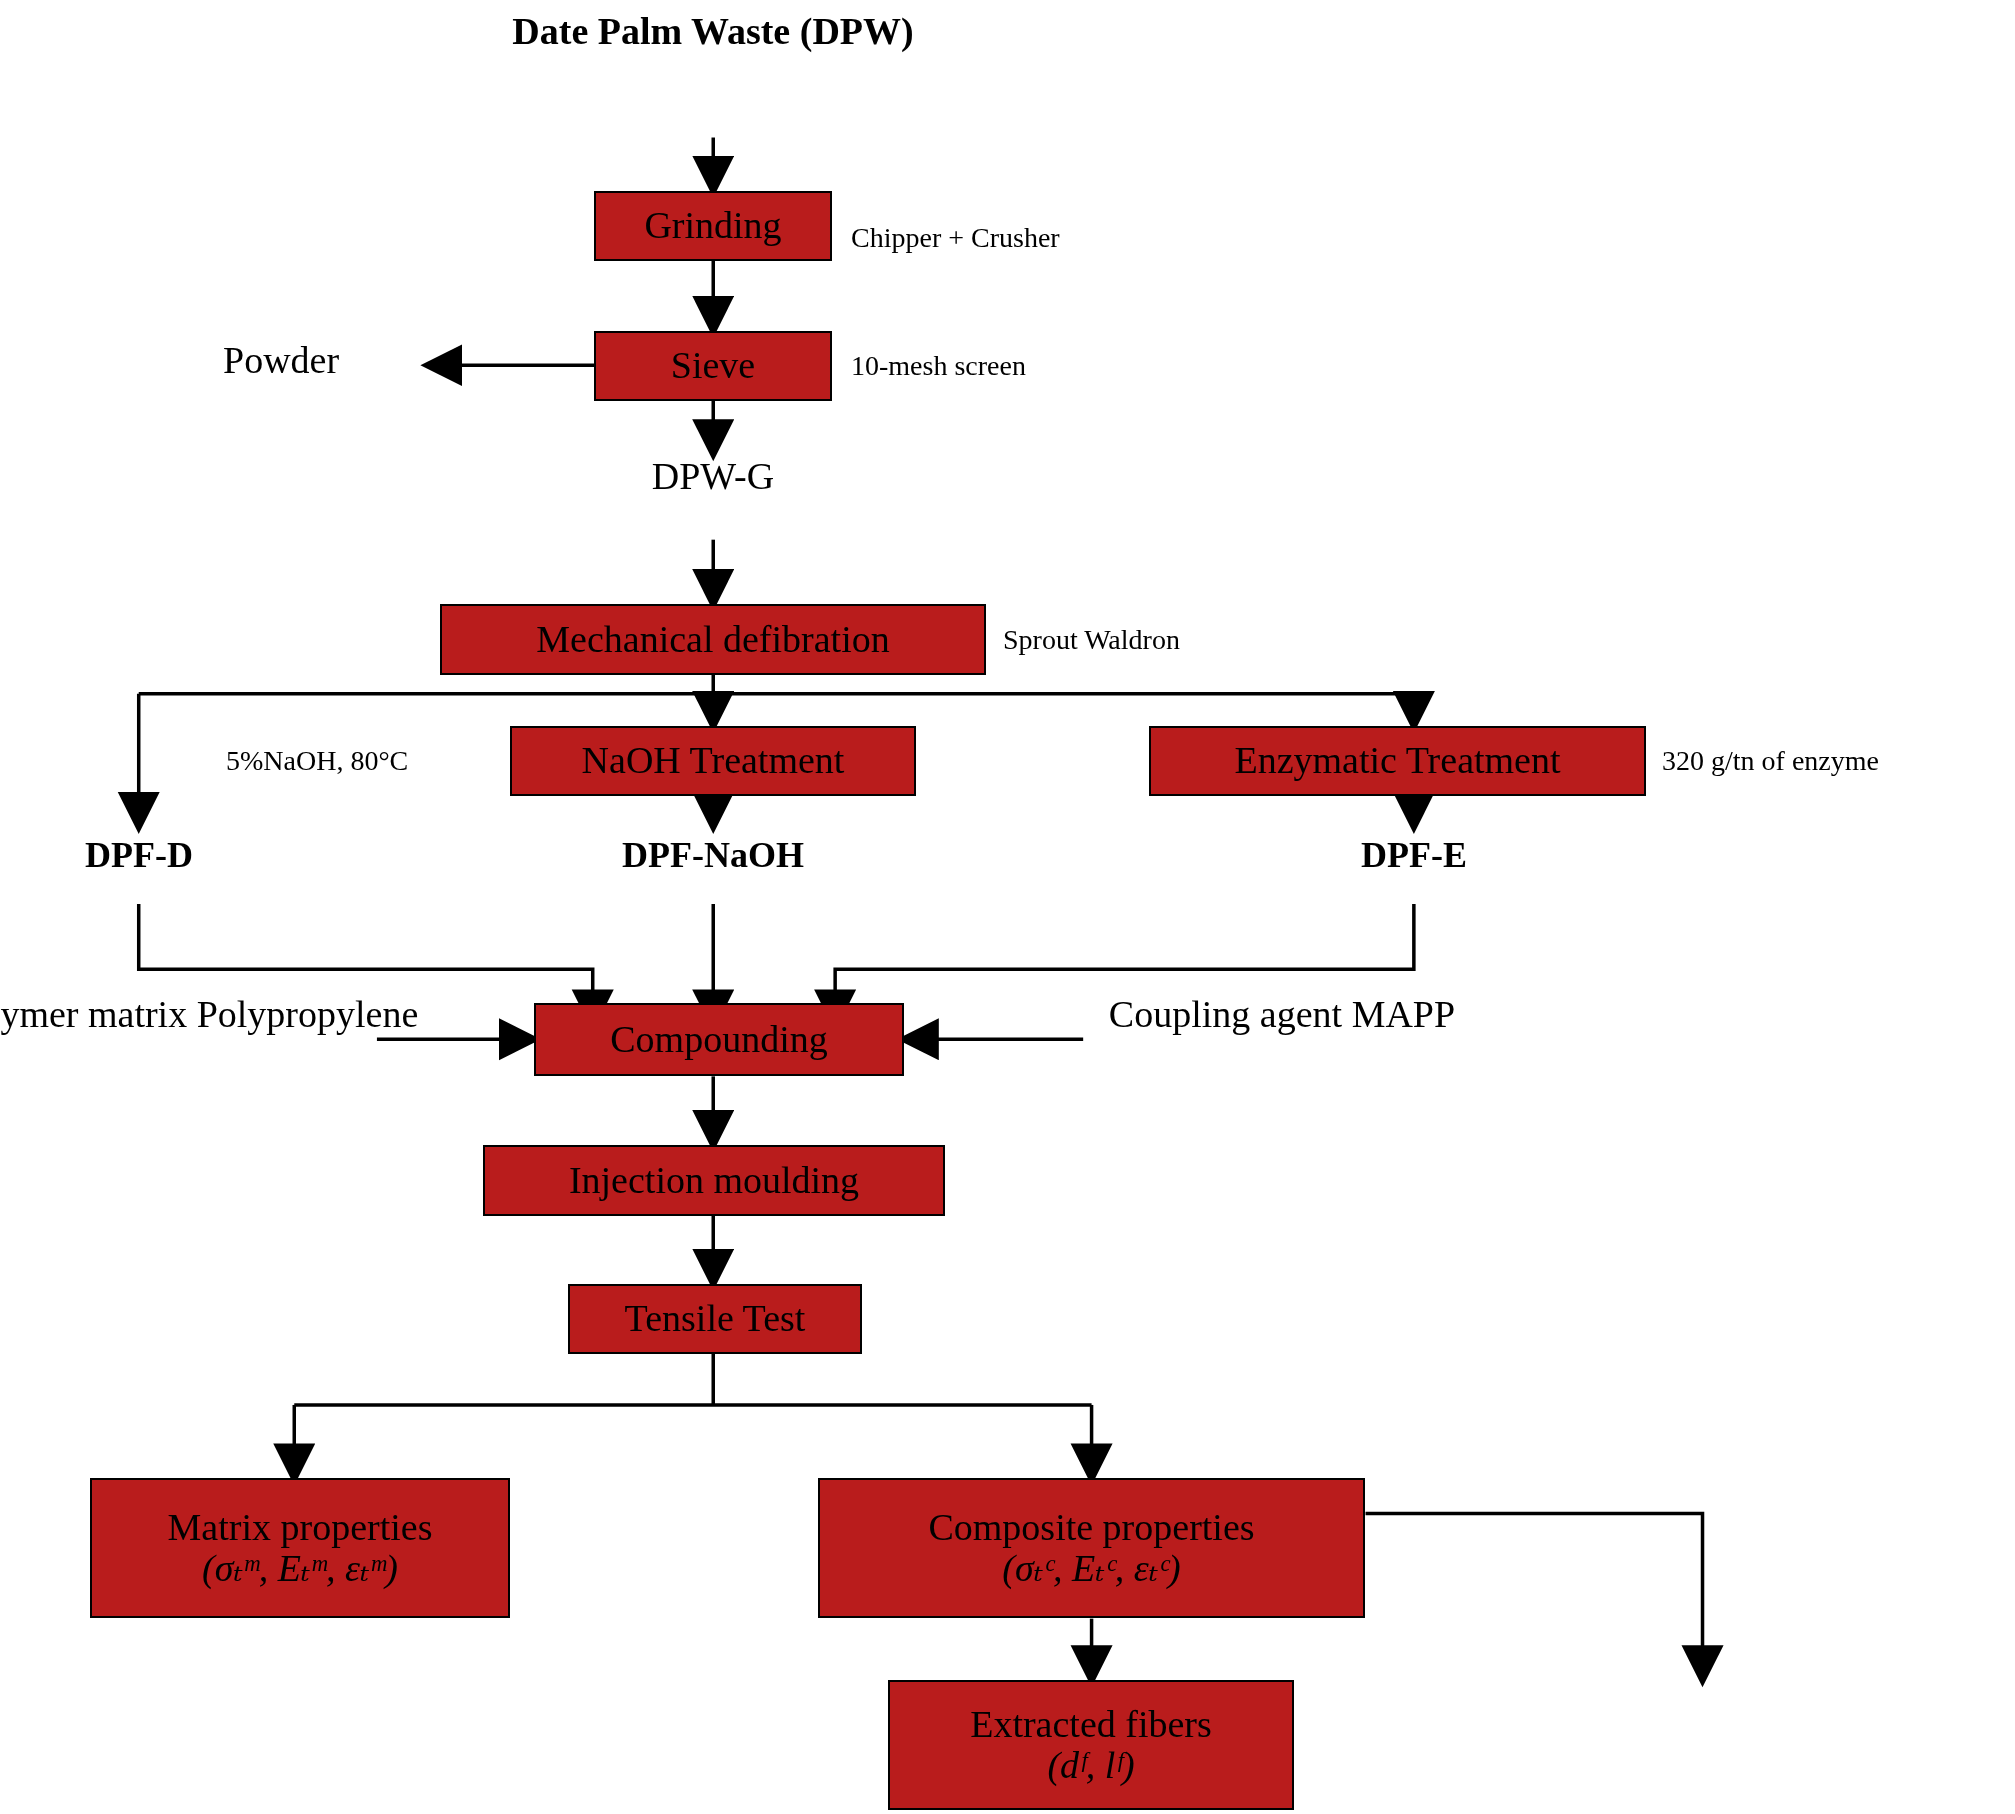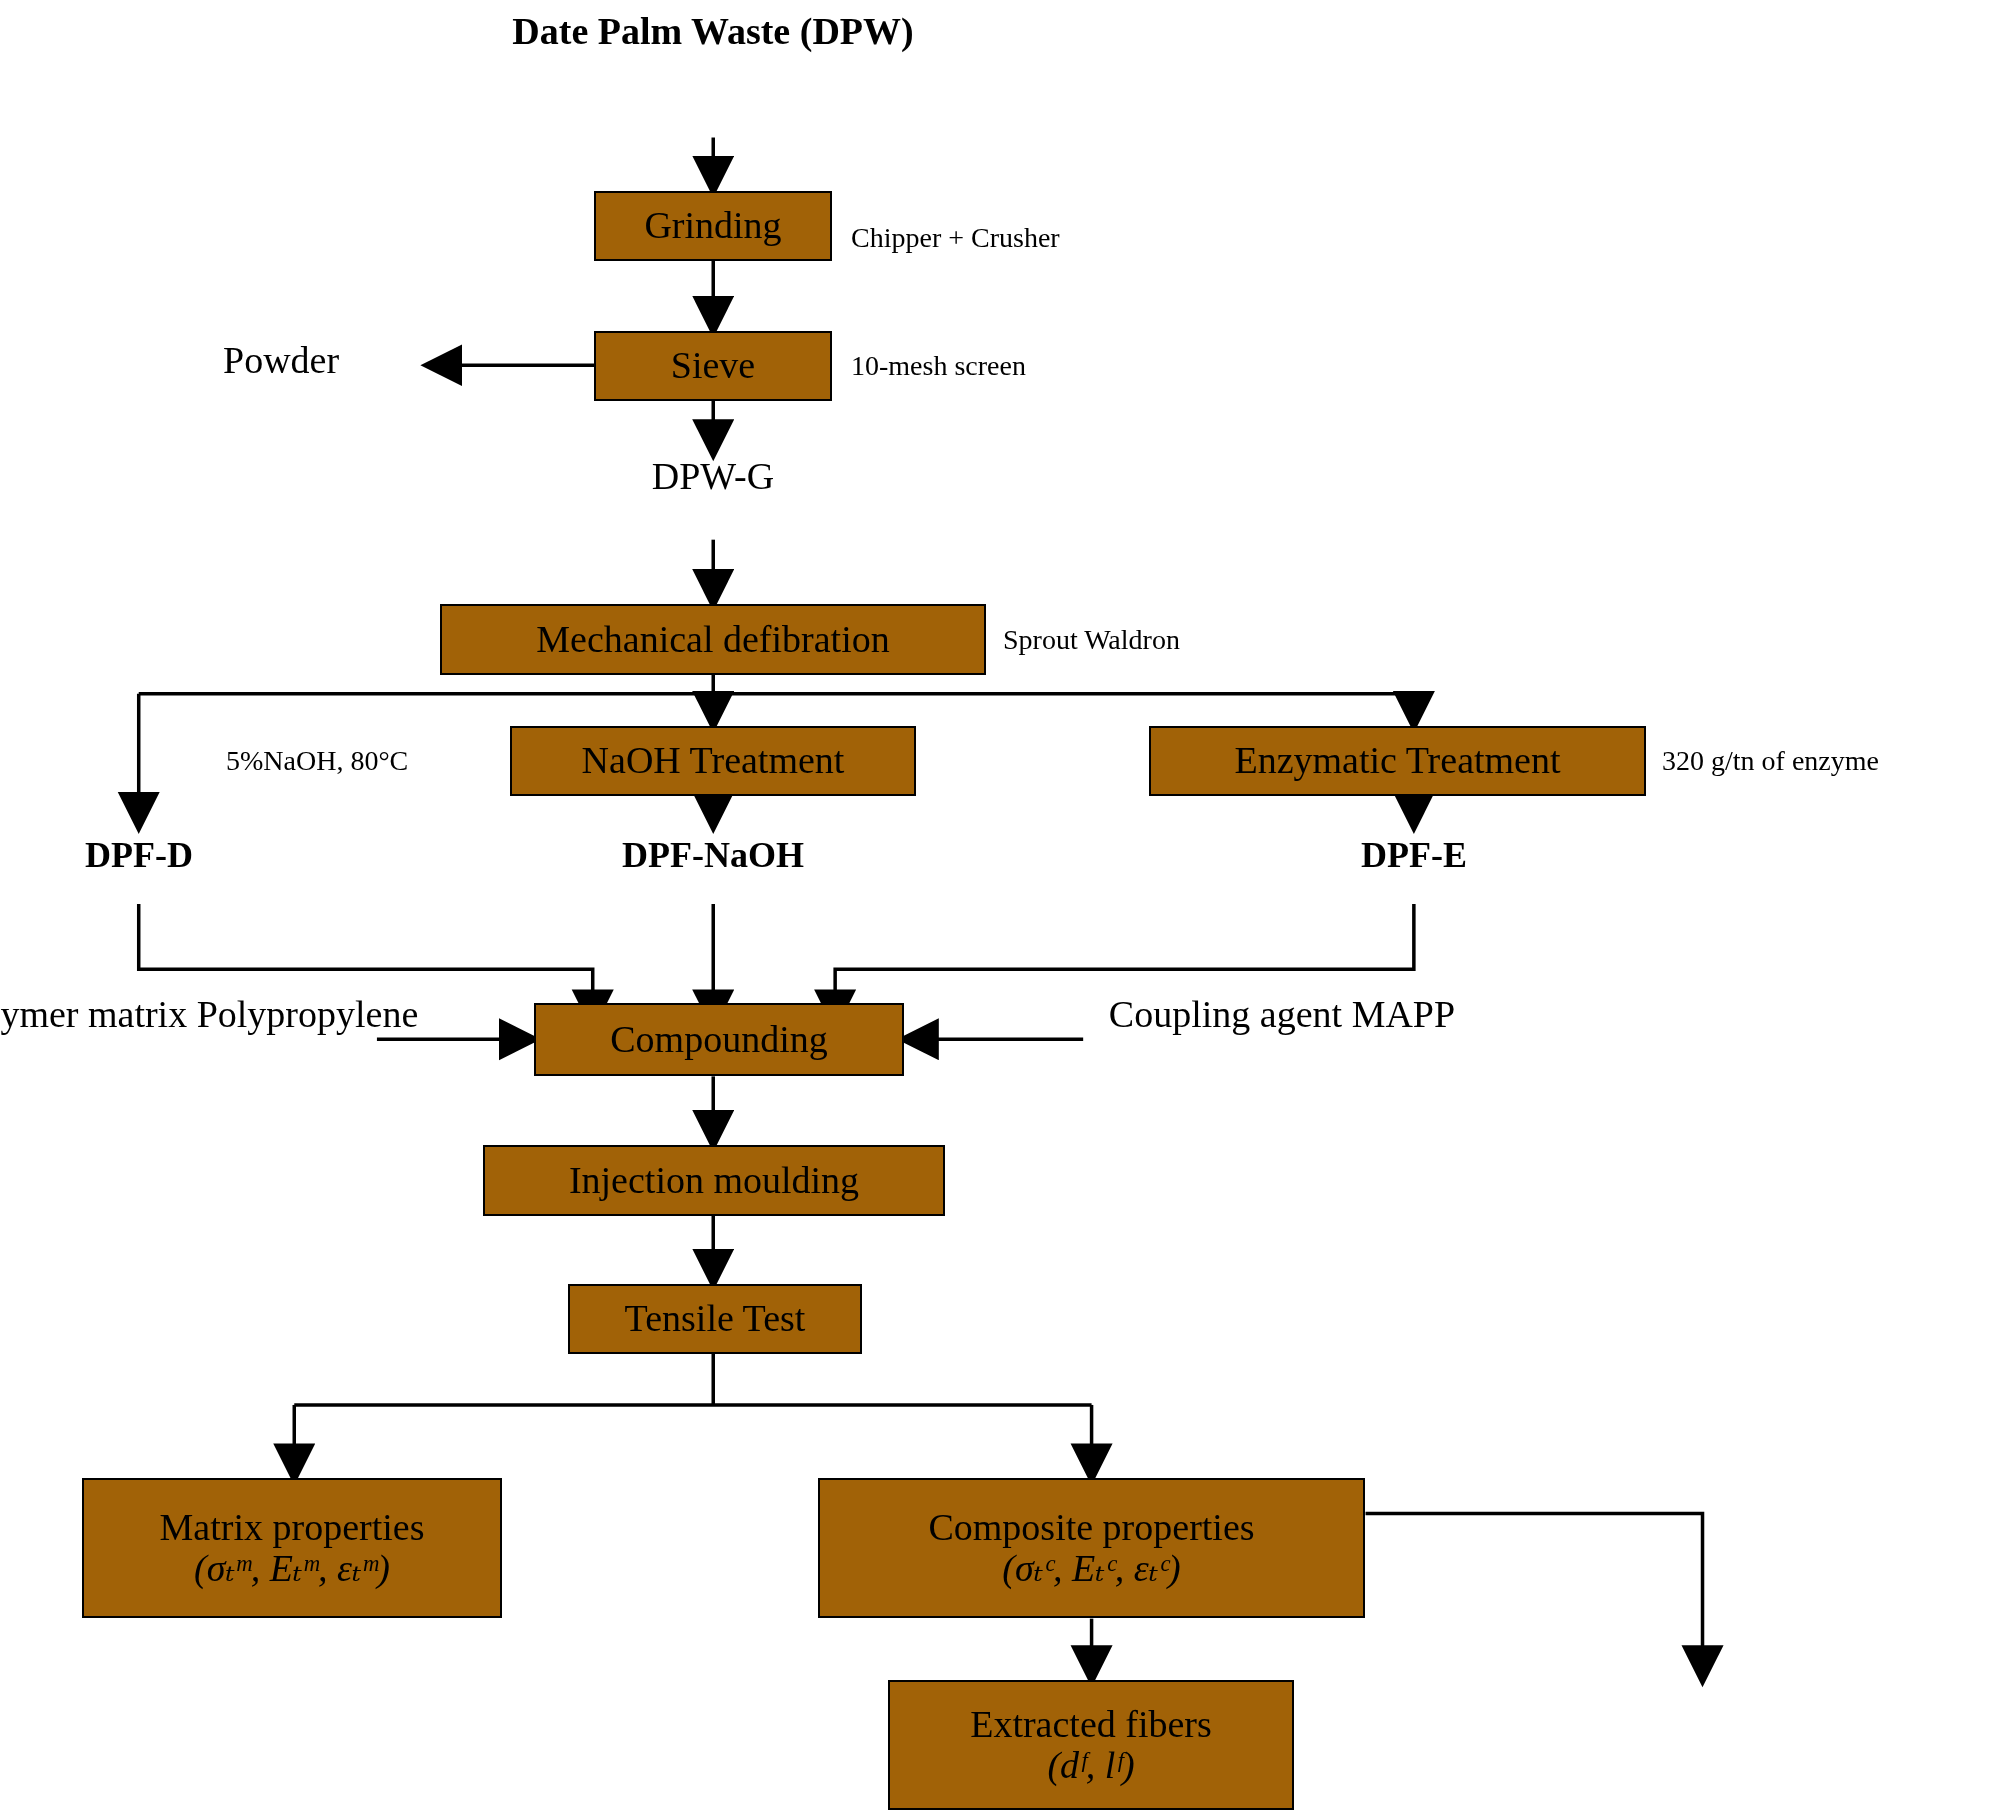--- a/index.html
+++ b/index.html
@@ -1,21 +1,21 @@
 <!DOCTYPE html>
 <html style="font-size:11.2px"><head>
 <meta charset="utf-8">
 <style>
   html,body{margin:0;padding:0;background:#ffffff;}
   body{width:2015px;height:1815px;position:relative;overflow:hidden;
        font-family:"Liberation Serif","DejaVu Serif",serif;color:#000;}
 
   #stage{position:absolute;left:0;top:0;width:2015px;height:1815px;}
 
-  .node{position:absolute;border:2.1px solid #000;background:#a16207;
+  .node{position:absolute;border:2.1px solid #000;background:#b91c1c;
         display:flex;flex-direction:column;align-items:center;justify-content:center;
         text-align:center;line-height:1.08;box-sizing:border-box;}
   .node .ln{display:block;white-space:nowrap;}
 
   .lbl{position:absolute;white-space:nowrap;line-height:1.12;}
   .lbl.ctr{text-align:right;}
 
   
   .t-title{font-size:38px;font-weight:bold;}
   .t-box{font-size:38px;}
@@ -145,21 +145,21 @@
   </div>
 
   <div class="node t-box" style="left:483px;top:1145px;width:462px;height:71px;">
     <span class="ln">Injection moulding</span>
   </div>
 
   <div class="node t-box" style="left:568px;top:1284px;width:294px;height:70px;">
     <span class="ln">Tensile Test</span>
   </div>
 
-  <div class="node t-box" style="left:82px;top:1478px;width:420px;height:140px;">
+  <div class="node t-box" style="left:90px;top:1478px;width:420px;height:140px;">
     <span class="ln">Matrix properties</span>
     <span class="ln ital">(σₜᵐ, Eₜᵐ, εₜᵐ)</span>
   </div>
 
   <div class="node t-box" style="left:818px;top:1478px;width:547px;height:140px;">
     <span class="ln">Composite properties</span>
     <span class="ln ital">(σₜᶜ, Eₜᶜ, εₜᶜ)</span>
   </div>
 
   <div class="node t-box" style="left:888px;top:1680px;width:406px;height:130px;">

